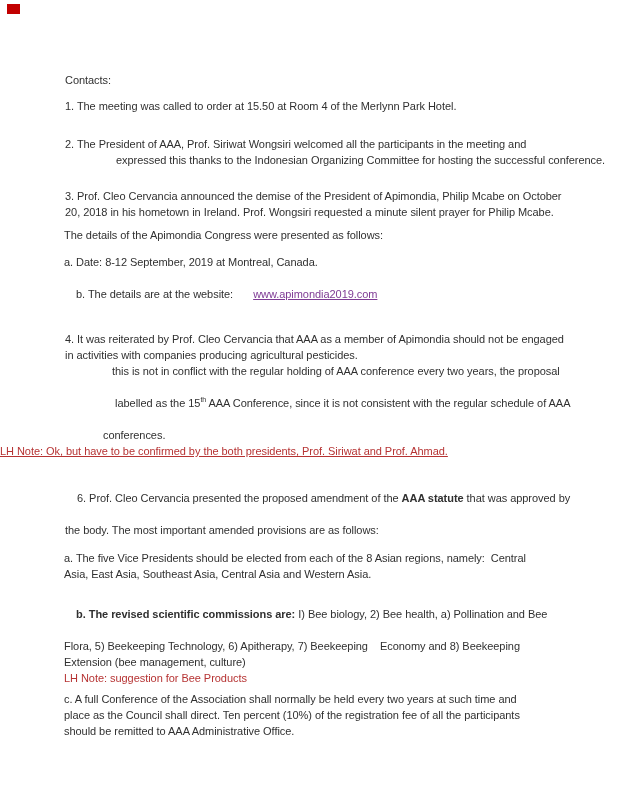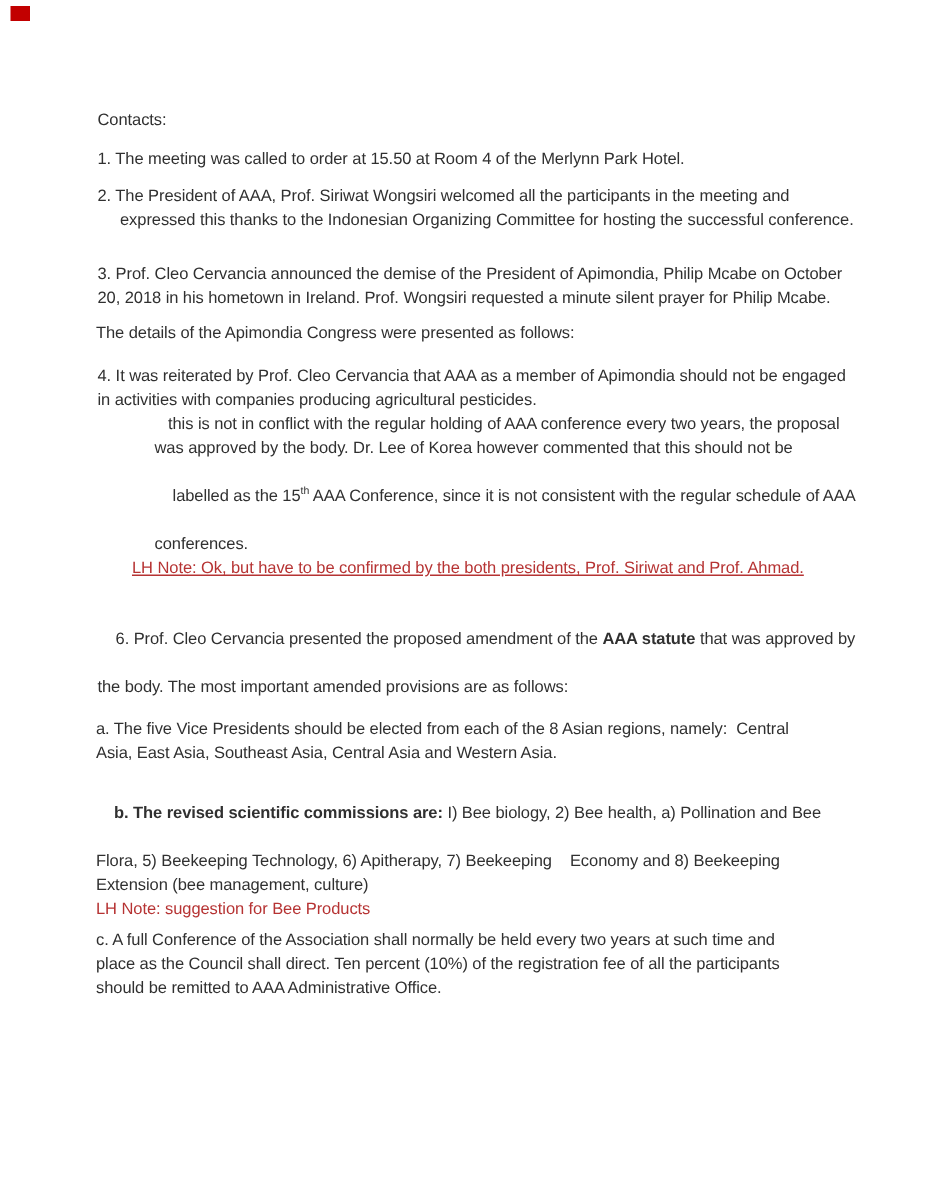--- a/index.html
+++ b/index.html
@@ -13,25 +13,25 @@
     overflow: hidden;
   }
   .page { position: relative; width: 572px; height: 800px; padding-top: 72px; box-sizing: border-box; }
   .corner-marker {
     position: absolute; left: 7px; top: 4px;
     width: 13px; height: 10px;
     background: #c20000;
   }
   .ln { white-space: pre; letter-spacing: -0.05px; }
   .m  { margin-left: 65px; }   
-  .i1 { margin-left: 80px; }   
+  .i1 { margin-left: 116px; }   
   .i2 { margin-left: 64px; }   
   .i3 { margin-left: 103px; }  
   .i4 { margin-left: 112px; }  
-  .i5 { margin-left: 88px; }   
+  .i5 { }   
   .b  { font-weight: bold; }
   .note { color: #b63333; }
   .note-underline { text-decoration: underline; }
   .link {
     color: #7e3a94;
     text-decoration: underline;
     margin-left: 20px;
     cursor: pointer;
   }
   sup { font-size: 7px; line-height: 0; }
@@ -40,34 +40,37 @@
 <body>
 
 <div class="page">
 
   <div class="corner-marker"></div>
 
   <div class="ln m">Contacts:</div>
 
   <div class="ln m" style="margin-top:10px">1. The meeting was called to order at 15.50 at Room 4 of the Merlynn Park Hotel.</div>
 
-  <div class="ln m" style="margin-top:9px">2. The President of AAA, Prof. Siriwat Wongsiri welcomed all the participants in the meeting and</div>
+  <div class="ln m" style="margin-top:22px">2. The President of AAA, Prof. Siriwat Wongsiri welcomed all the participants in the meeting and</div>
   <div class="ln i1">expressed this thanks to the Indonesian Organizing Committee for hosting the successful conference.</div>
 
   <div class="ln m" style="margin-top:20px">3. Prof. Cleo Cervancia announced the demise of the President of Apimondia, Philip Mcabe on October</div>
   <div class="ln m">20, 2018 in his hometown in Ireland. Prof. Wongsiri requested a minute silent prayer for Philip Mcabe.</div>
 
   <div class="ln i2" style="margin-top:7px">The details of the Apimondia Congress were presented as follows:</div>
 
+  <div class="ln i2" style="margin-top:11px">a. Date: 8-12 September, 2019 at Montreal, Canada.</div>
+  <div class="ln i2">
+    <span>b. The details are at the website:</span><a class="link">www.apimondia2019.com</a>
+  </div>
 
   <div class="ln m" style="margin-top:13px">4. It was reiterated by Prof. Cleo Cervancia that AAA as a member of Apimondia should not be engaged</div>
   <div class="ln m">in activities with companies producing agricultural pesticides.</div>
 
   <div class="ln i4">this is not in conflict with the regular holding of AAA conference every two years, the proposal</div>
-  <div class="ln i3">was approved by the body. Dr. Lee of Korea however commented that this should not be</div>
   <div class="ln i3">
     <span>labelled as the 15</span><sup>th</sup><span> AAA Conference, since it is not consistent with the regular schedule of AAA</span>
   </div>
   <div class="ln i3">conferences.</div>
   <div class="ln i5 note note-underline">LH Note: Ok, but have to be confirmed by the both presidents, Prof. Siriwat and Prof. Ahmad.</div>
 
   <div class="ln m" style="margin-top:15px">
     <span>6. Prof. Cleo Cervancia presented the proposed amendment of the </span><span class="b">AAA statute</span><span> that was approved by</span>
   </div>
   <div class="ln m">the body. The most important amended provisions are as follows:</div>

